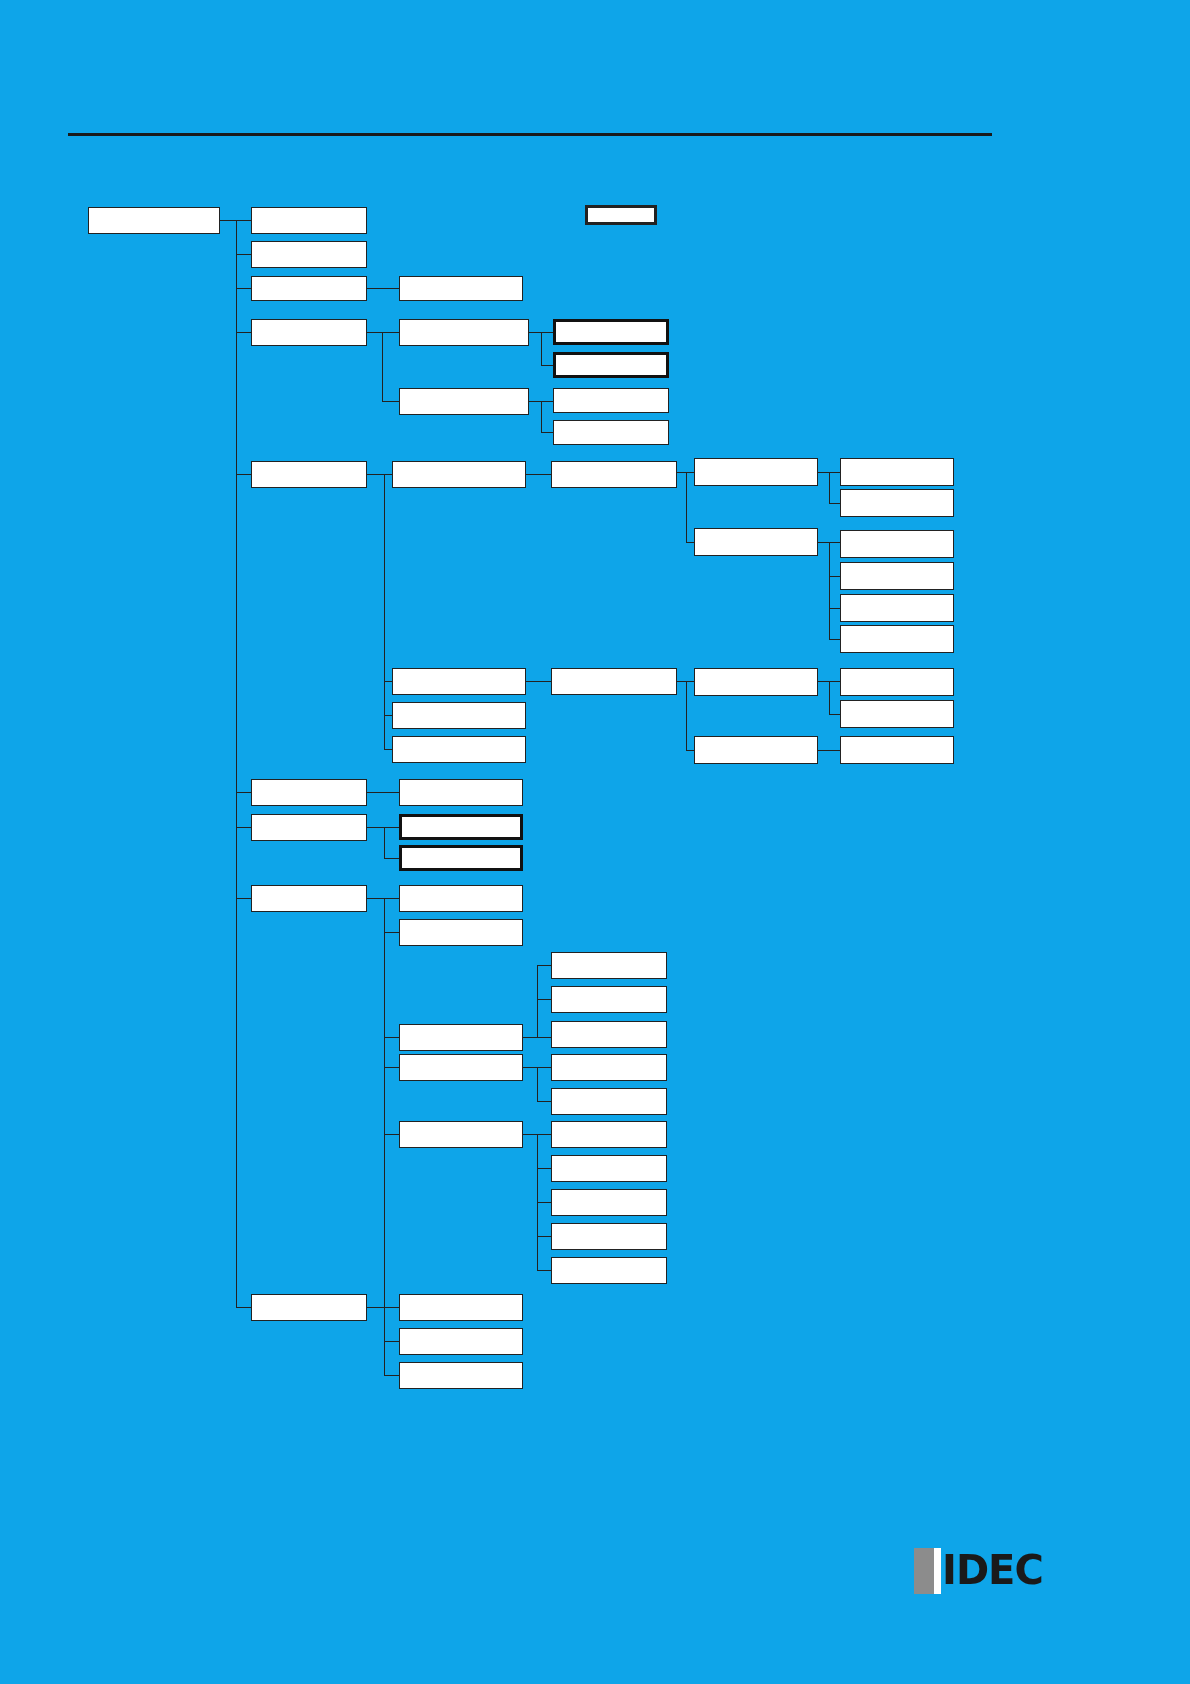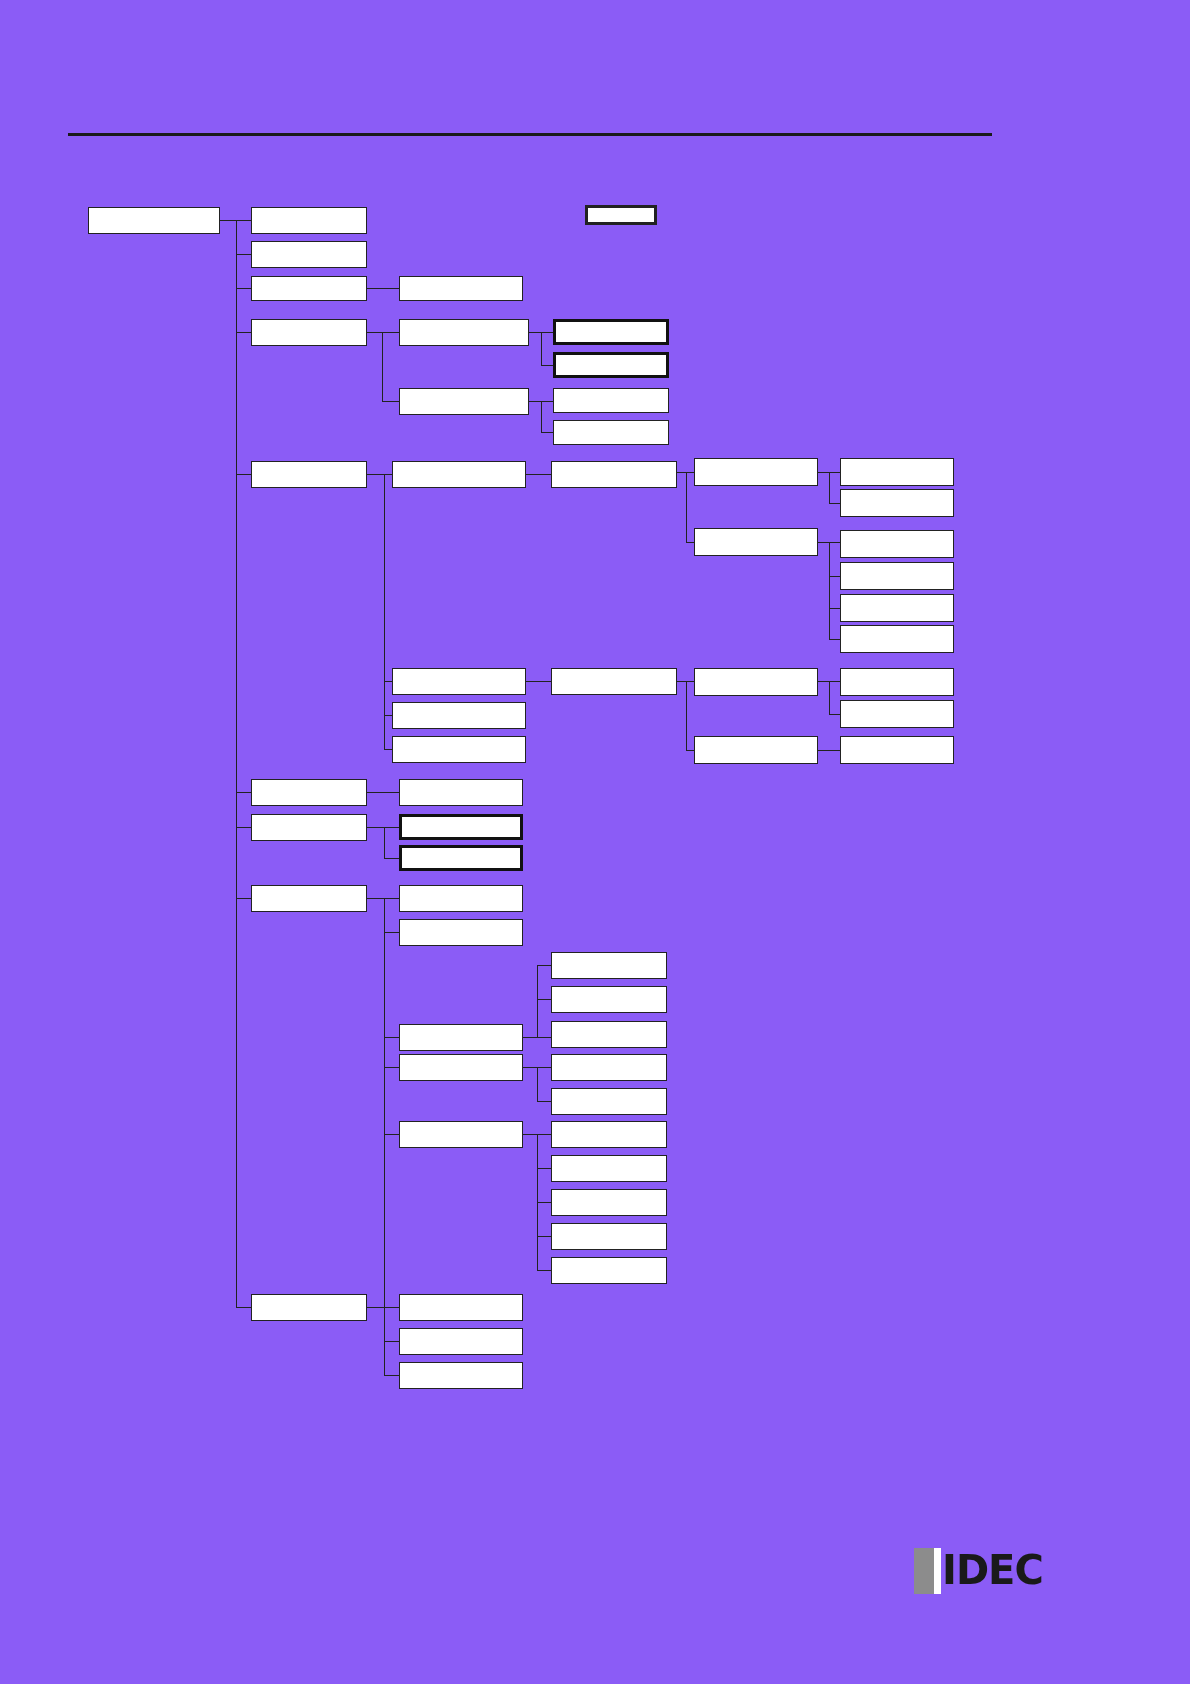--- a/index.html
+++ b/index.html
@@ -8,21 +8,21 @@
     background: #ffffff;
   }
   body {
     font-family: "Liberation Sans", sans-serif;
     -webkit-font-smoothing: none;
   }
   #page {
     position: relative;
     width: 1190px;
     height: 1684px;
-    background: #8b5cf6;
+    background: #0ea5e9;
     overflow: hidden;
   }
 
   
   .header-rule {
     position: absolute;
     background: #1a1a1a;
   }
 
   

